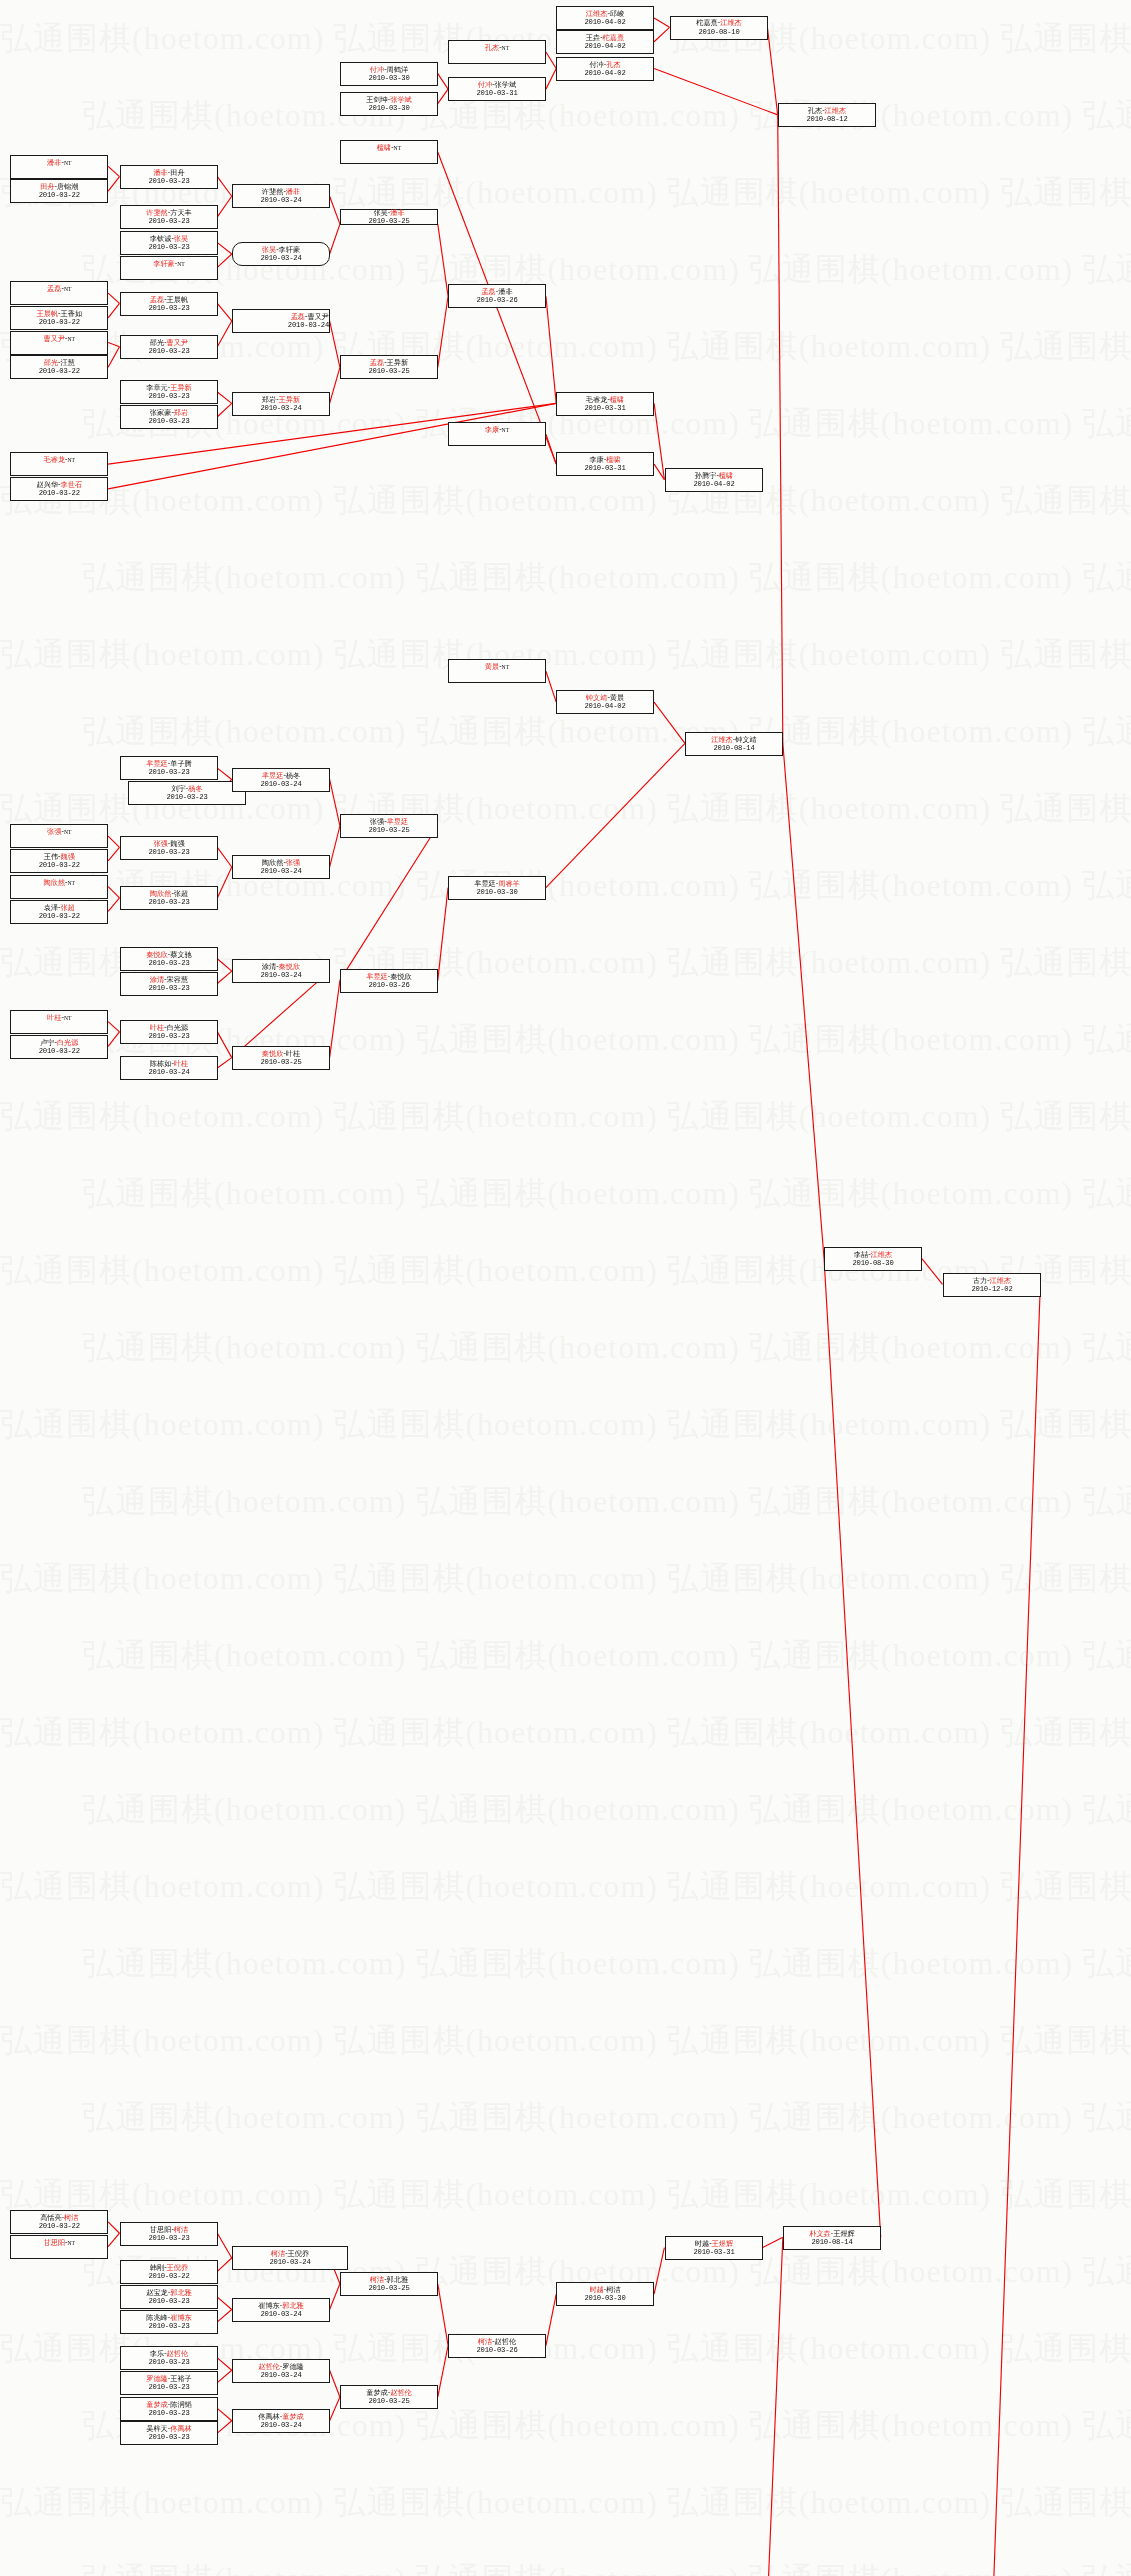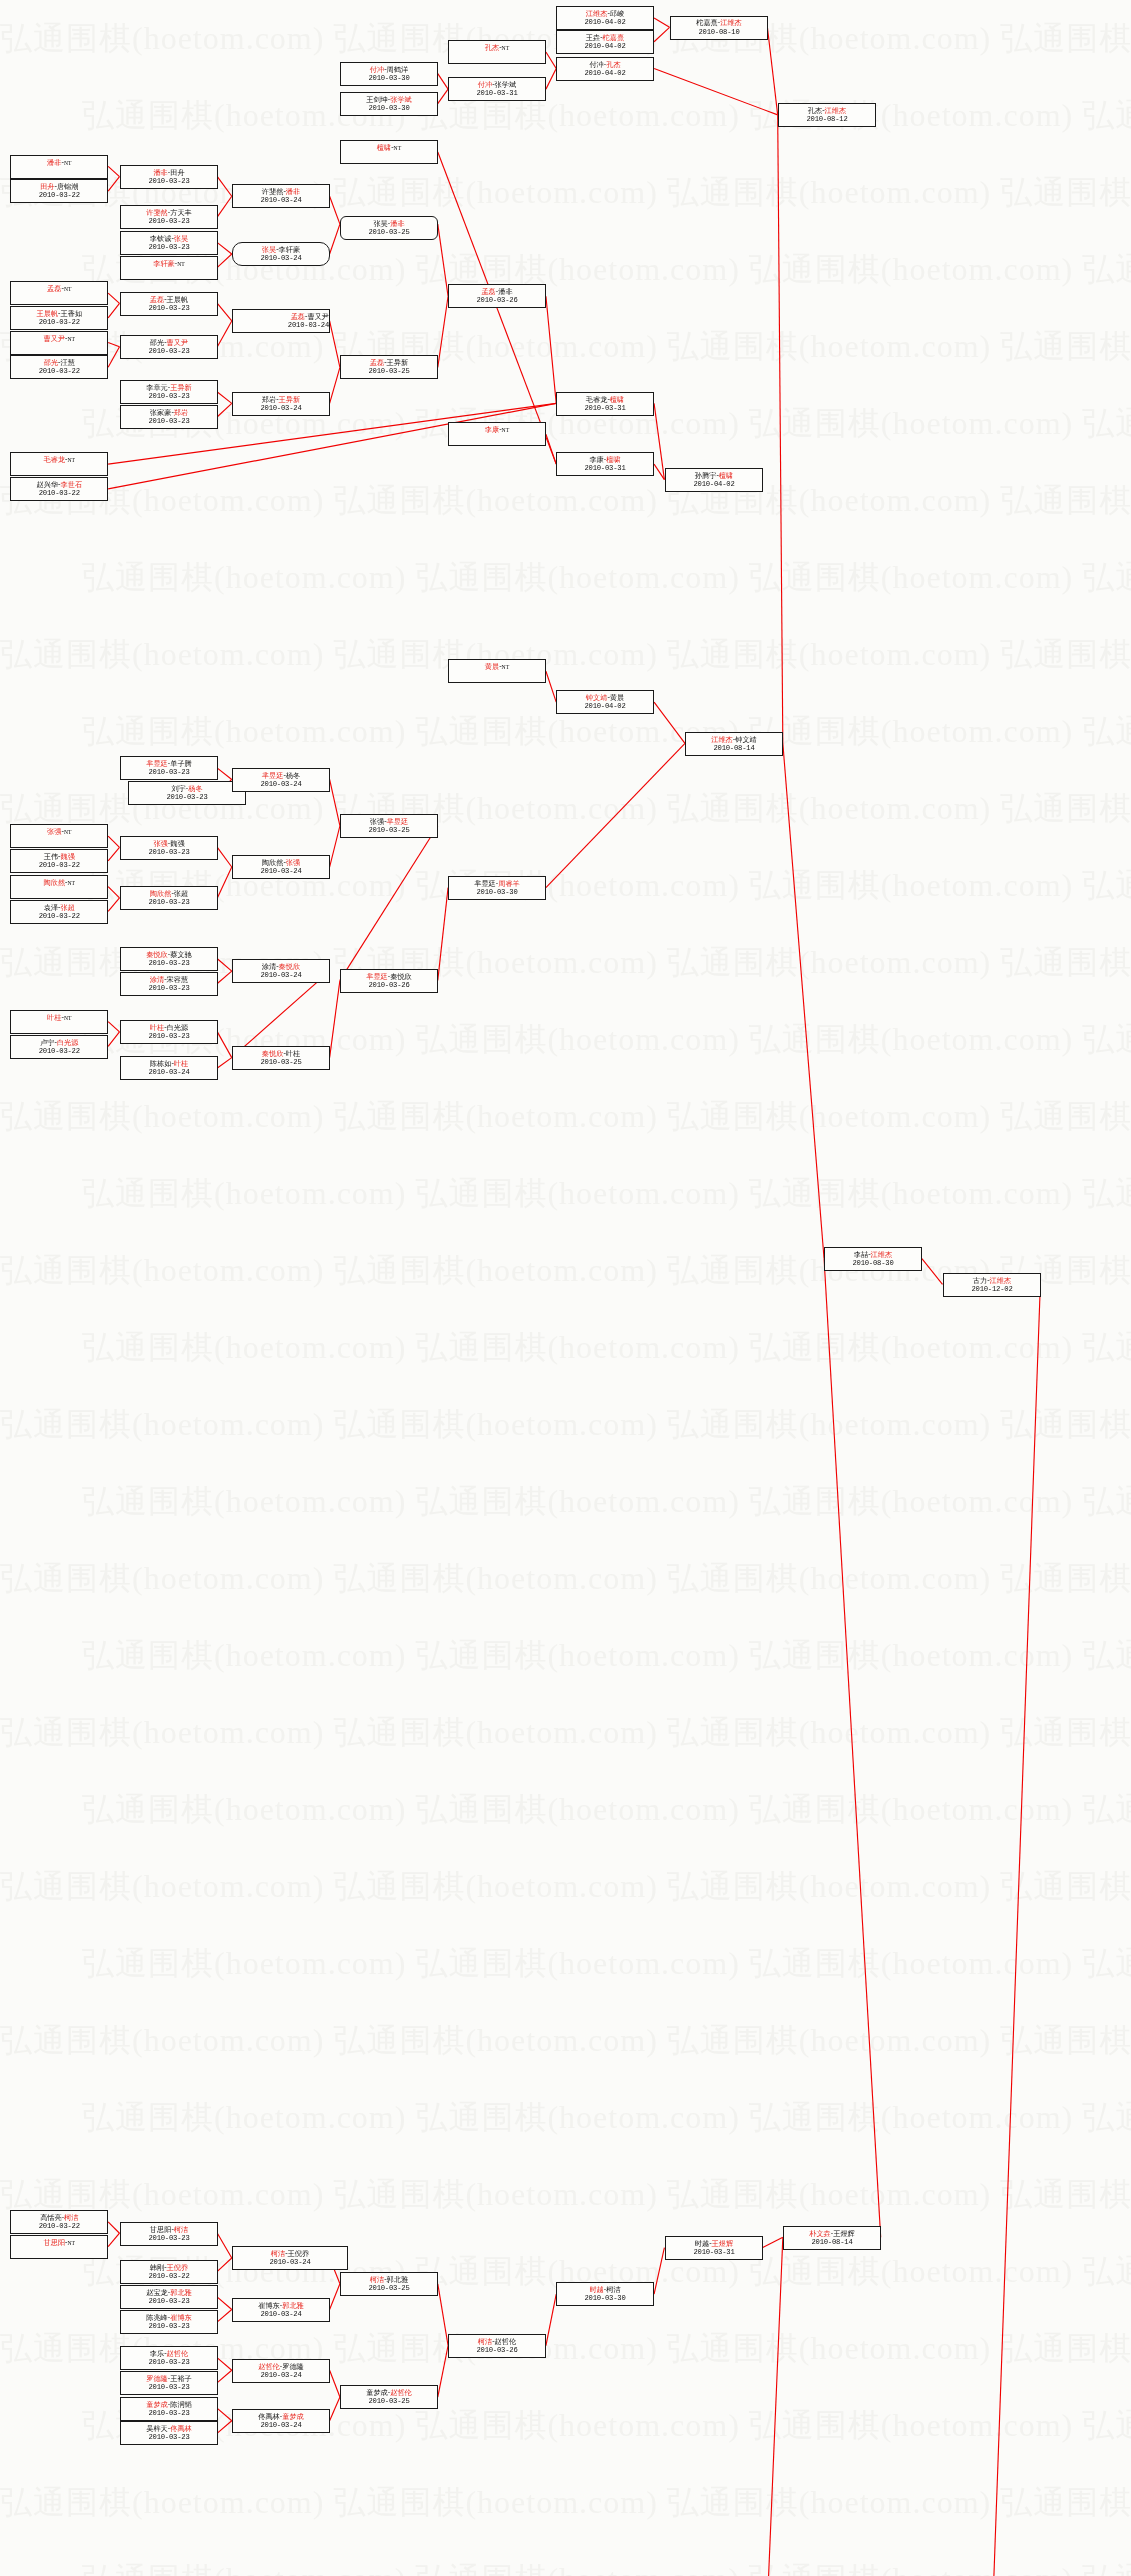--- a/index.html
+++ b/index.html
@@ -179,21 +179,21 @@
         <div class="ln players"><span class="l">李钦诚</span><span class="sep">-</span><span class="w">张昊</span></div>
         <div class="ln date">2010-03-23</div>
       </div>
       <div class="node empty-date" style="left: 120px; top: 256px; width: 98px; height: 24px;">
         <div class="ln players"><span class="w">李轩豪</span><span class="sep">-</span><span class="l" style="font-size: 5.7px;">NT</span></div>
       </div>
       <div class="node" style="left: 232px; top: 242px; width: 98px; height: 24px; border-radius: 10px;">
         <div class="ln players"><span class="w">张昊</span><span class="sep">-</span><span class="l">李轩豪</span></div>
         <div class="ln date">2010-03-24</div>
       </div>
-      <div class="node" style="left: 340px; top: 216px; width: 98px; height: 24px; border-radius: 6px;">
+      <div class="node" style="left: 340px; top: 209px; width: 98px; height: 16px;">
         <div class="ln players"><span class="l">张昊</span><span class="sep">-</span><span class="w">潘非</span></div>
         <div class="ln date">2010-03-25</div>
       </div>
       <div class="node empty-date" style="left: 10.3px; top: 281px; width: 98px; height: 24px;">
         <div class="ln players"><span class="w">孟磊</span><span class="sep">-</span><span class="l" style="font-size: 5.7px;">NT</span></div>
       </div>
       <div class="node" style="left: 10.3px; top: 306px; width: 98px; height: 24px;">
         <div class="ln players"><span class="w">王晨帆</span><span class="sep">-</span><span class="l">王香如</span></div>
         <div class="ln date">2010-03-22</div>
       </div>

